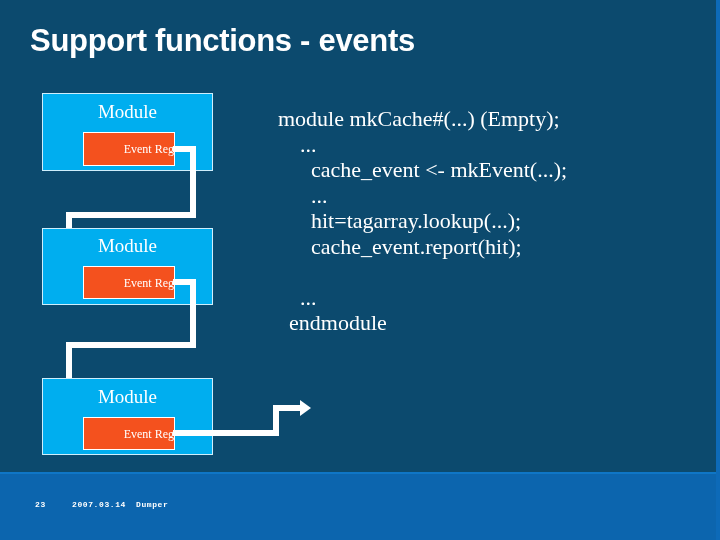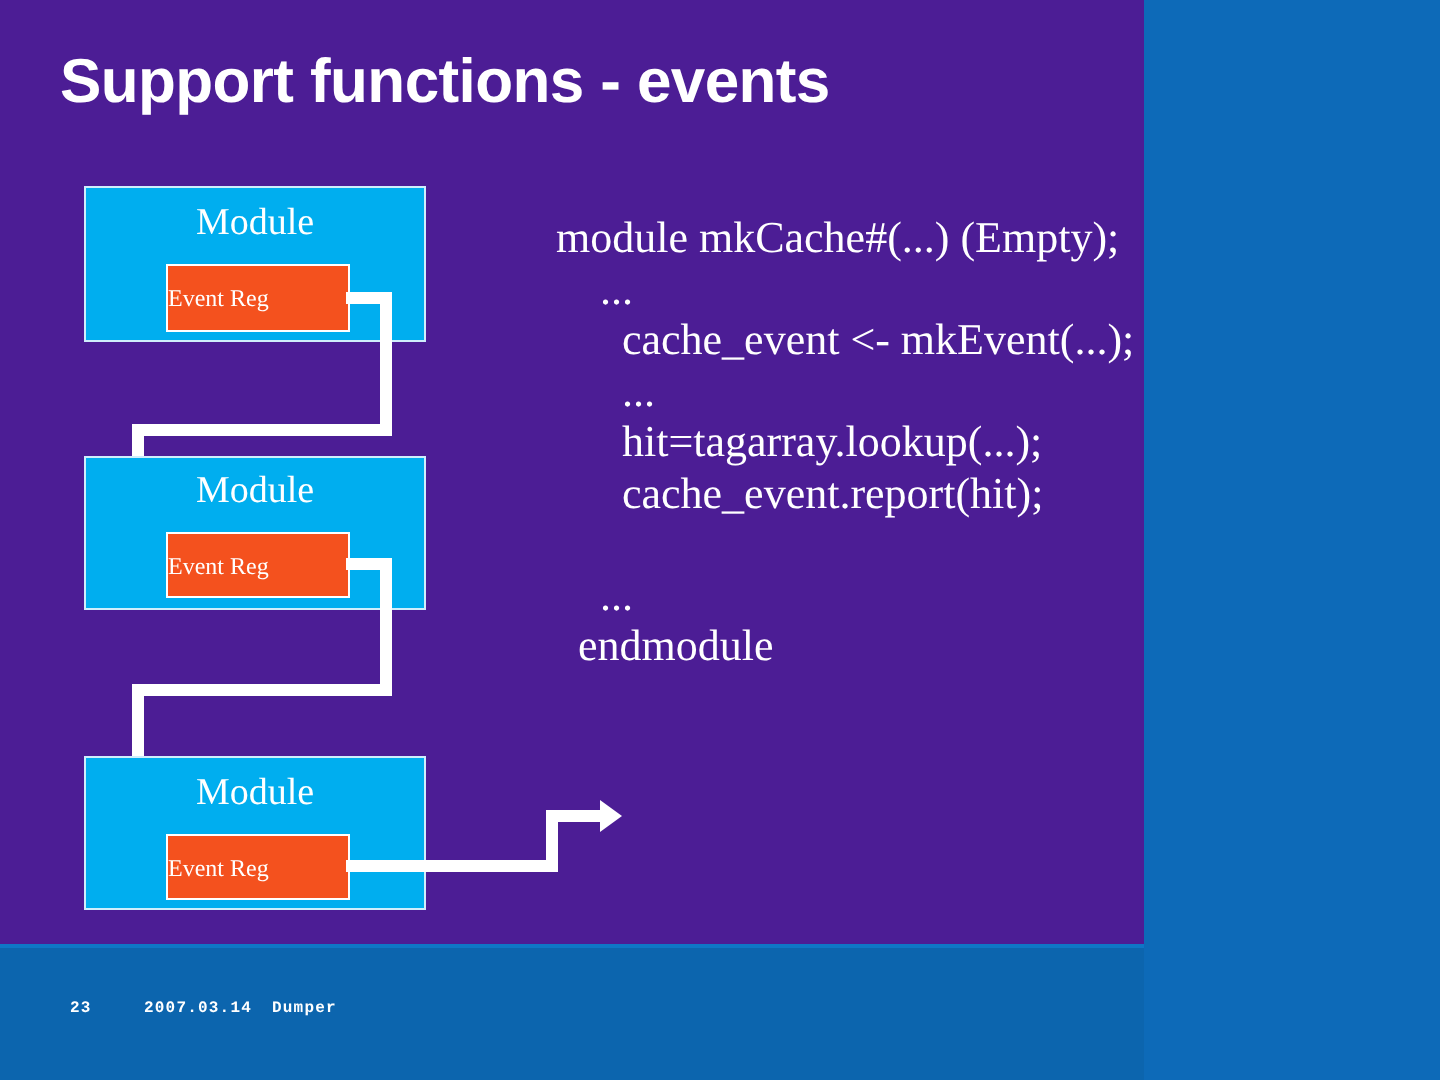--- a/index.html
+++ b/index.html
@@ -10,23 +10,23 @@
     width: 720px;
     height: 540px;
     overflow: hidden;
     background: #0d6ab8;
     font-family: "Liberation Sans", sans-serif;
     position: relative;
   }
   #slide {
     position: absolute;
     left: 0; top: 0;
-    width: 572px;
+    width: 716px;
     height: 540px;
-    background: #4c1d95;
+    background: #0c4a6e;
     overflow: hidden;
   }
   .footer-band {
     position: absolute;
     left: 0;
     top: 474px;
     width: 720px;
     height: 66px;
     background: #0c65ae;
   }
@@ -70,21 +70,21 @@
     line-height: 18px;
     white-space: nowrap;
   }
   .evreg-box {
     position: absolute;
     background: #f4511e;
     border: 1px solid #ffffff;
     box-sizing: border-box;
     display: flex;
     align-items: center;
-    justify-content: flex-start;
+    justify-content: flex-end;
   }
   .evreg-label {
     color: #ffffff;
     font-family: "Liberation Serif", serif;
     font-size: 12px;
     line-height: 14px;
     white-space: nowrap;
   }
   .dumper-box {
     position: absolute;

